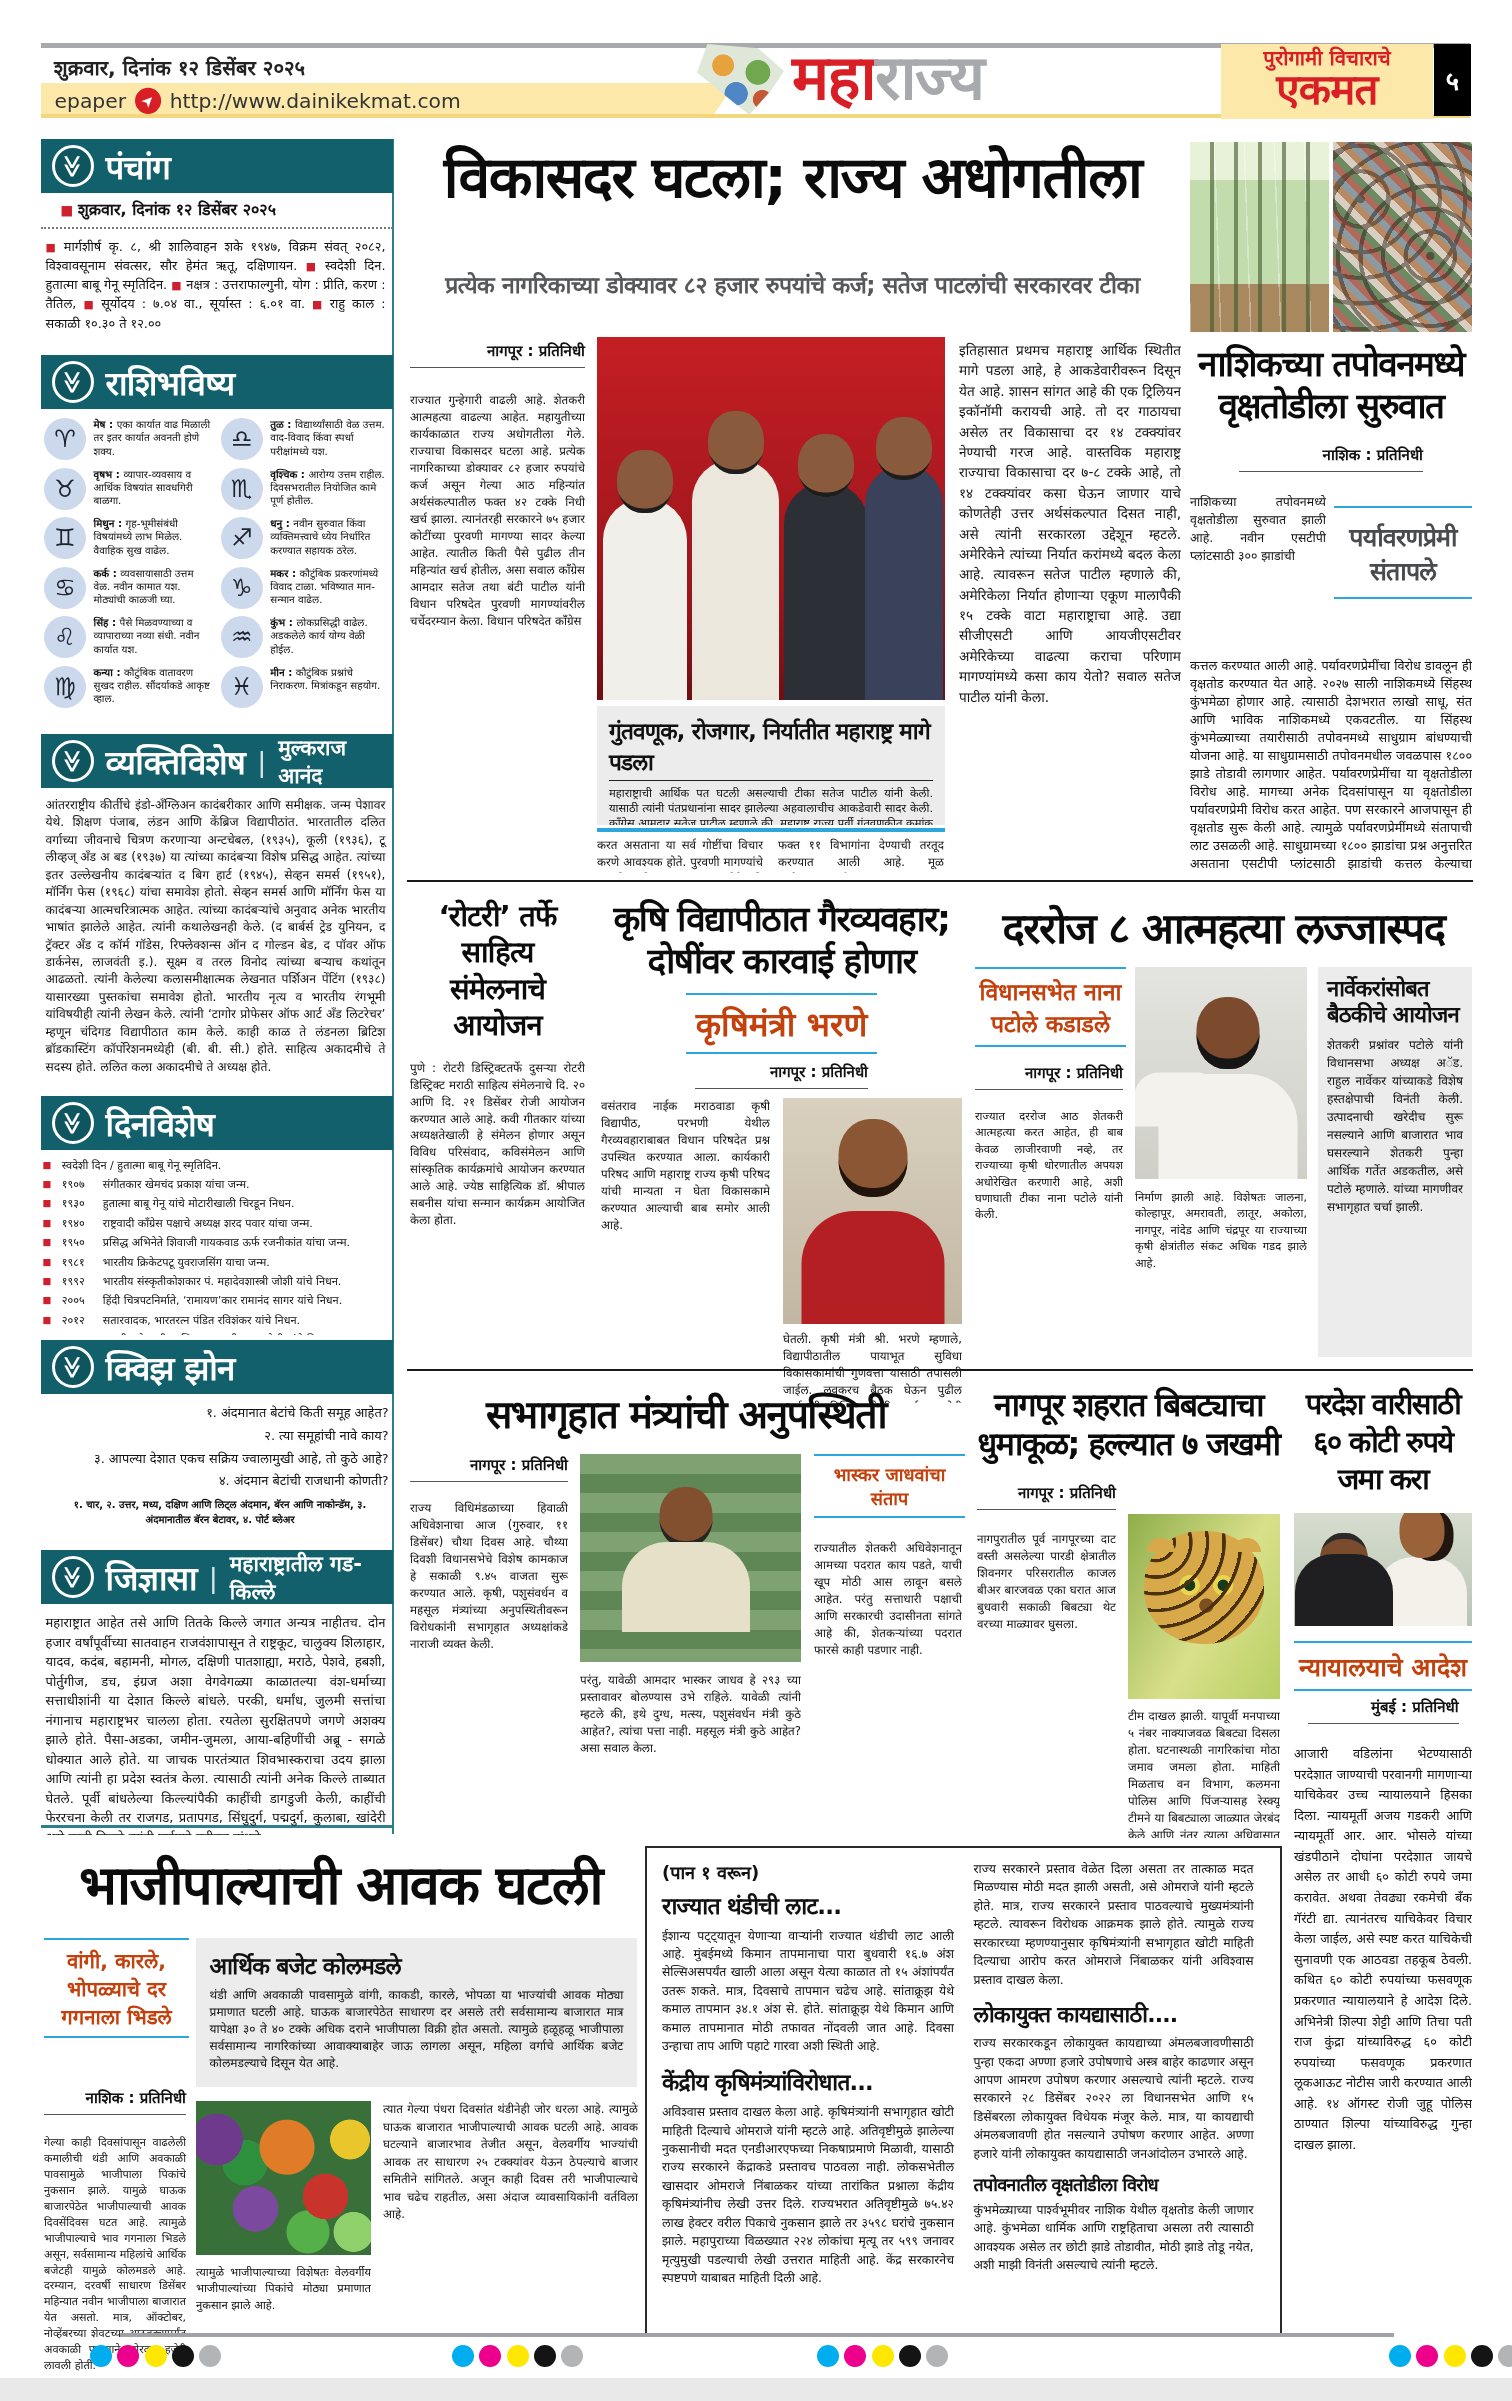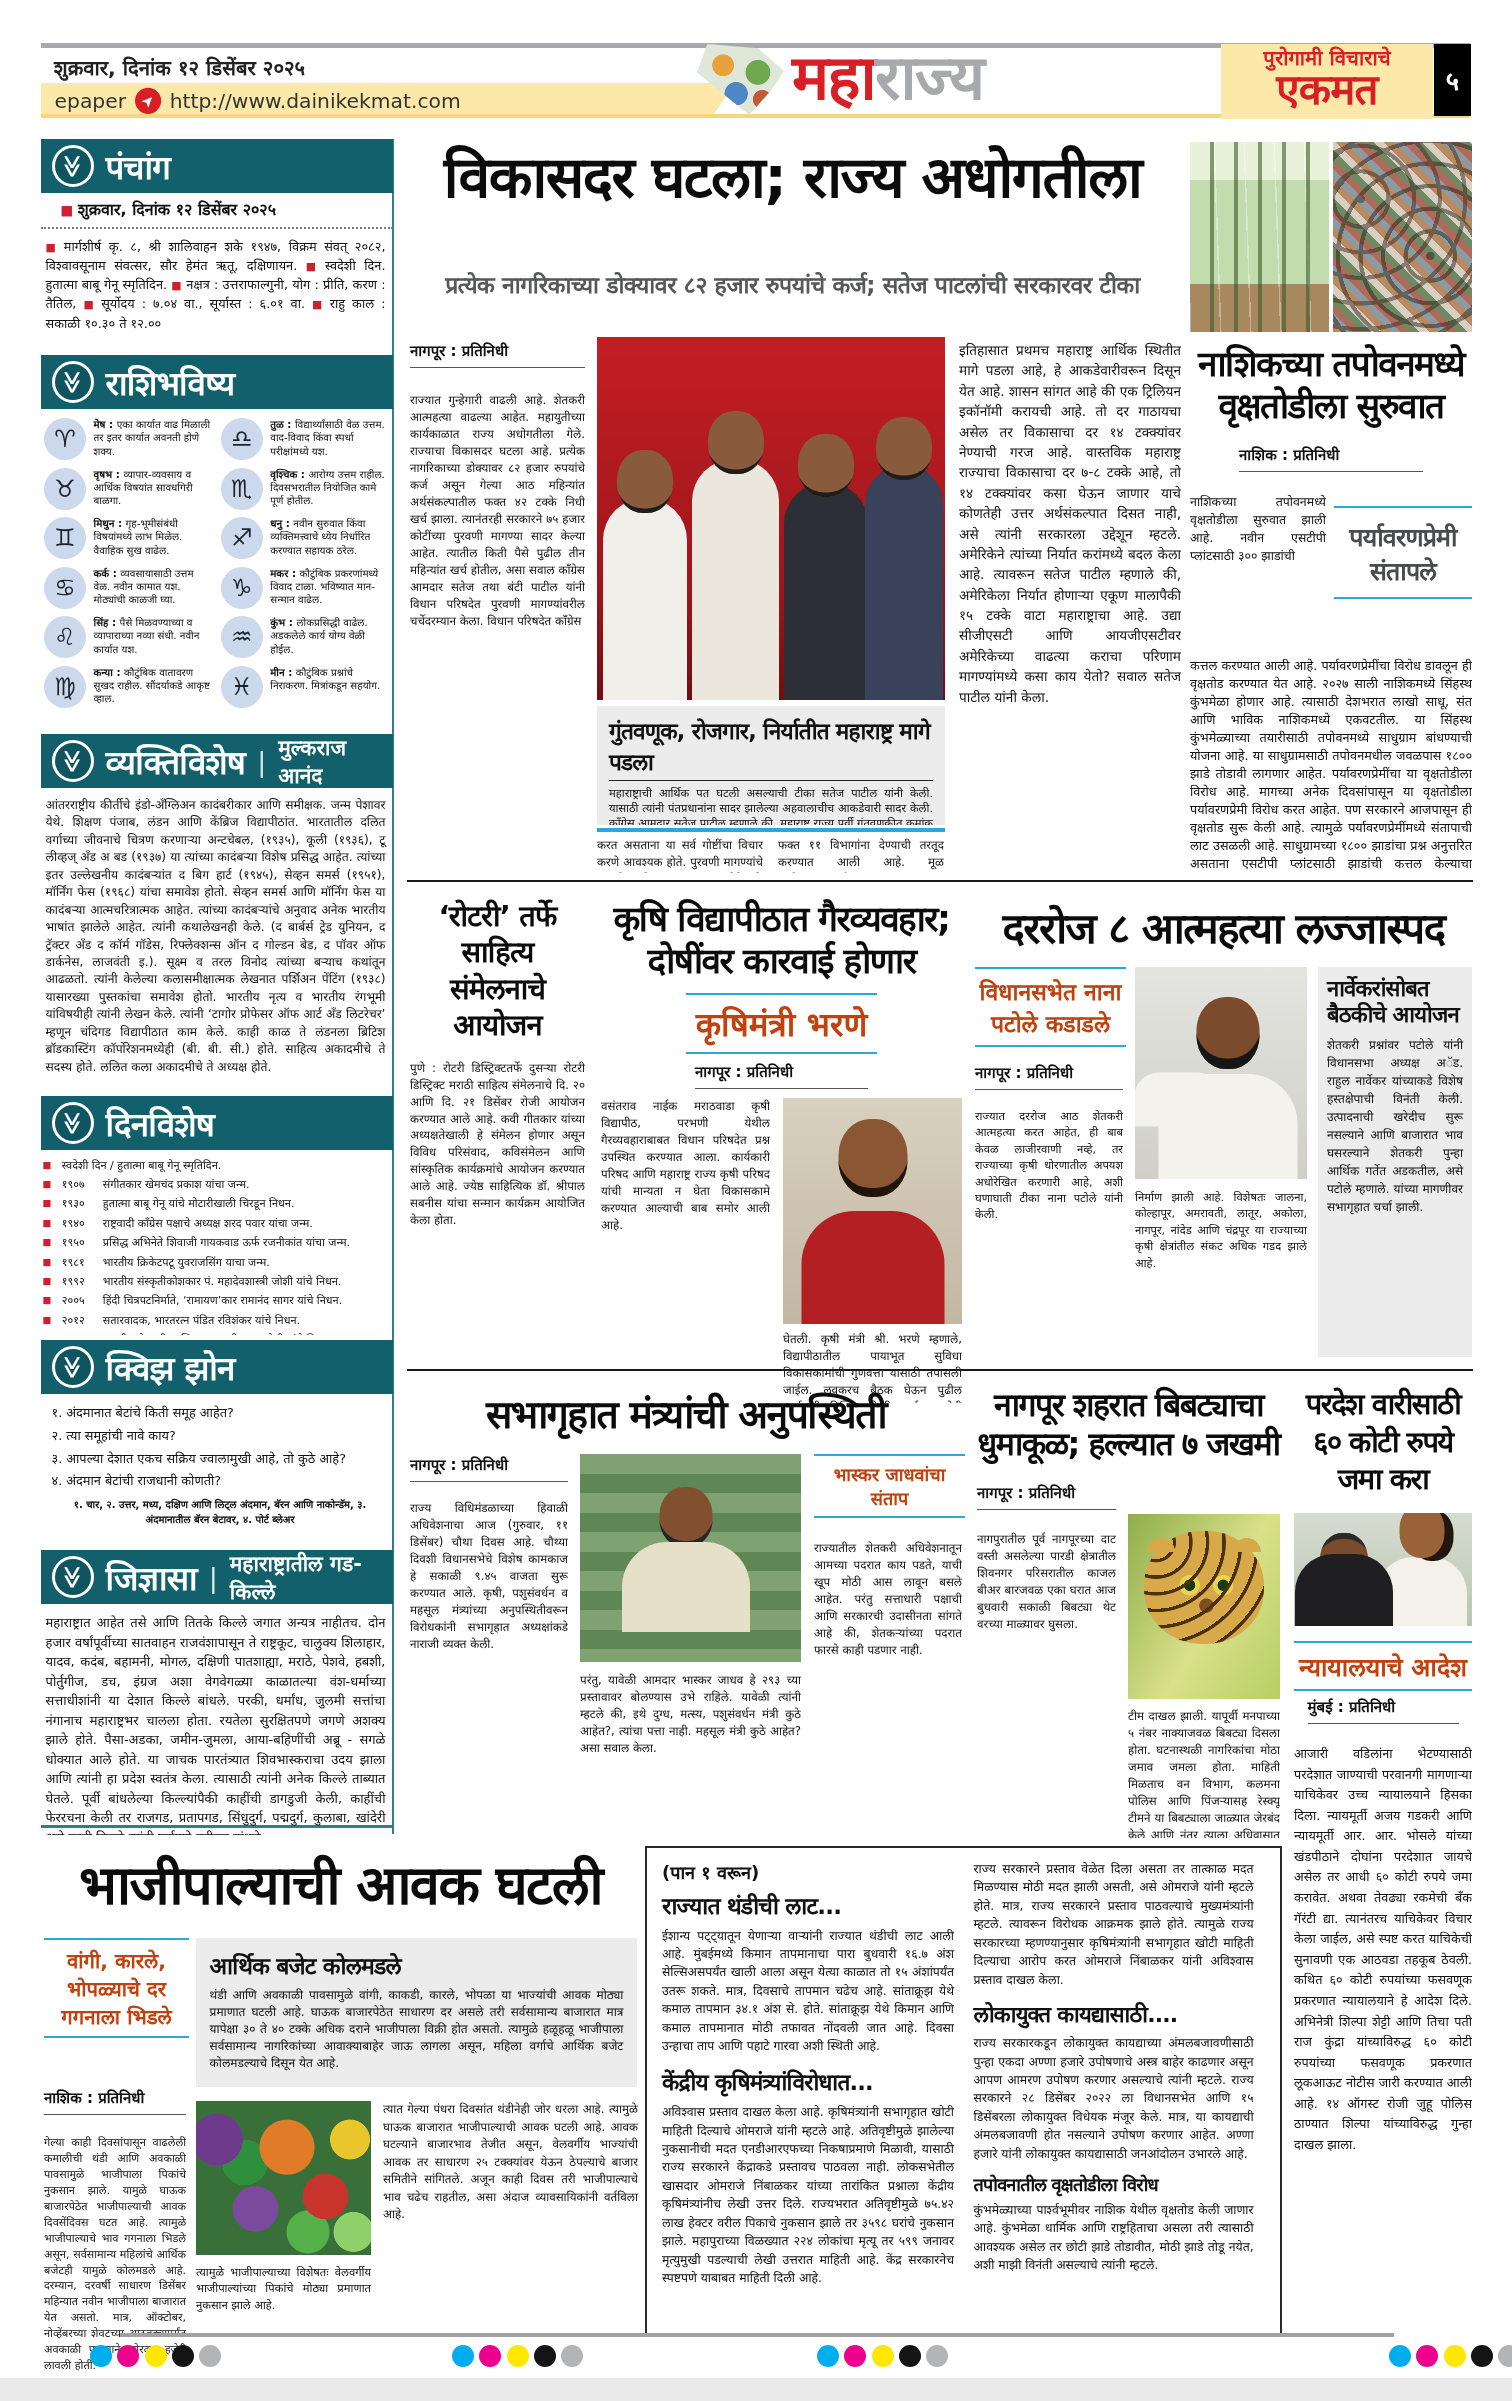--- a/index.html
+++ b/index.html
@@ -45,27 +45,27 @@
   .redsq{color:#cf2030;font-size:0.85em;margin-right:4.5px;}
   .pan-date{font-size:16px;font-weight:bold;margin:4.5px 0 7.5px 19.6px;}
   .dotted{border-top:2.3px dotted #777;margin:4.5px 0 7.5px;}
   .z-grid{display:grid;grid-template-columns:1fr 1fr;column-gap:10.5px;row-gap:7.5px;padding:9px 6px 0 3px;}
   .z-item{display:flex;gap:7.5px;}
   .z-icon{flex:0 0 auto;width:42px;height:42px;border-radius:50%;background:#ccd8ec;color:#1d2430;
       display:flex;align-items:center;justify-content:center;font-size:24px;}
   .z-text{font-size:10.2px;line-height:1.32;}
   .din-item{display:flex;gap:6px;font-size:11px;line-height:1.42;margin-bottom:3.8px;}
   .din-year{flex:0 0 35px;}
-  .quiz-q{font-size:12.8px;line-height:1.55;margin-bottom:3px;}
+  .quiz-q{font-size:12.8px;line-height:1.55;margin-bottom:3px;text-align:right;}
   .quiz-ans{font-size:10px;line-height:1.5;font-weight:bold;margin-top:6px;text-align:center;}
   .jid-body{border-bottom:3px solid #2e7f8c;}
   .side-rule{left:392px;top:139px;width:2.3px;height:1695px;background:#2e7f8c;}
   
   .headline{font-weight:bold;color:#0b0b0b;text-align:center;letter-spacing:-1.5px;}
-  .byline{font-size:15px;font-weight:bold;text-align:left;border-bottom:1.5px solid #555;
+  .byline{font-size:15px;font-weight:bold;text-align:right;border-bottom:1.5px solid #555;
       padding-bottom:6.8px;margin-bottom:7.5px;}
   .kicker{color:#c2410c;font-weight:bold;text-align:center;border-top:2.3px solid #2ba7dd;
       border-bottom:2.3px solid #2ba7dd;padding:6px 1.5px;}
   .body{font-size:11.7px;line-height:1.45;}
   .graybox{background:#ececec;}
   .boxhead{font-weight:bold;letter-spacing:-0.8px;}
   .rule-h{background:#1a1a1a;height:2.3px;}
   
   .photo{overflow:hidden;position:absolute;}
   .lead-photo{background:linear-gradient(180deg,#c41e24 0%,#9c161b 70%,#6e0f13 100%);}

